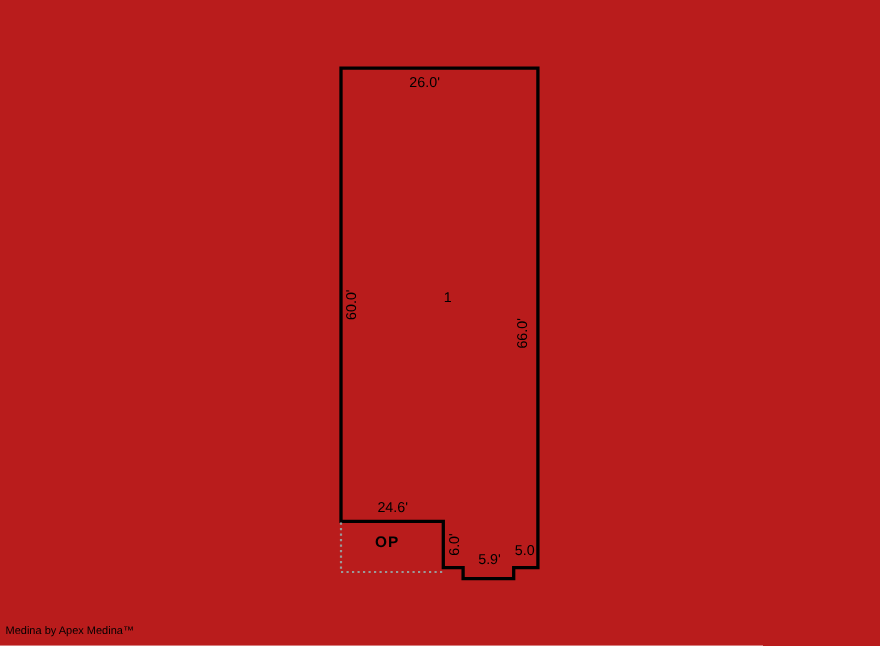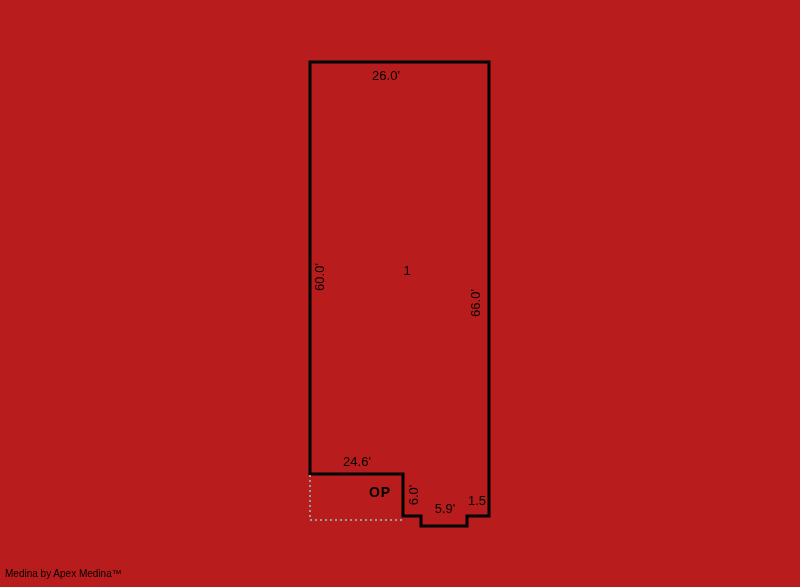--- a/index.html
+++ b/index.html
@@ -75,23 +75,23 @@
   <div class="dim-label" style="left:386px; top:75px;">26.0'</div>
 
   <div class="dim-label vertical" style="left:319px; top:277px;">60.0'</div>
 
   <div class="area-label" style="left:407px; top:270px;">1</div>
 
   <div class="dim-label vertical" style="left:475px; top:303px;">66.0'</div>
 
   <div class="dim-label" style="left:357px; top:461px;">24.6'</div>
 
-  <div class="porch-label" style="left:380px; top:492px;">OP</div>
+  <div class="porch-label" style="left:352px; top:492px;">OP</div>
 
   <div class="dim-label vertical" style="left:413px; top:495px;">6.0'</div>
 
   <div class="dim-label" style="left:445px; top:508px;">5.9'</div>
 
-  <div class="dim-label" style="left:477px; top:500px;">1.5</div>
+  <div class="dim-label" style="left:477px; top:500px;">5.0</div>
 
   <div class="footer-credit">Medina by Apex Medina™</div>
 
 </div>
 
 </body></html>

